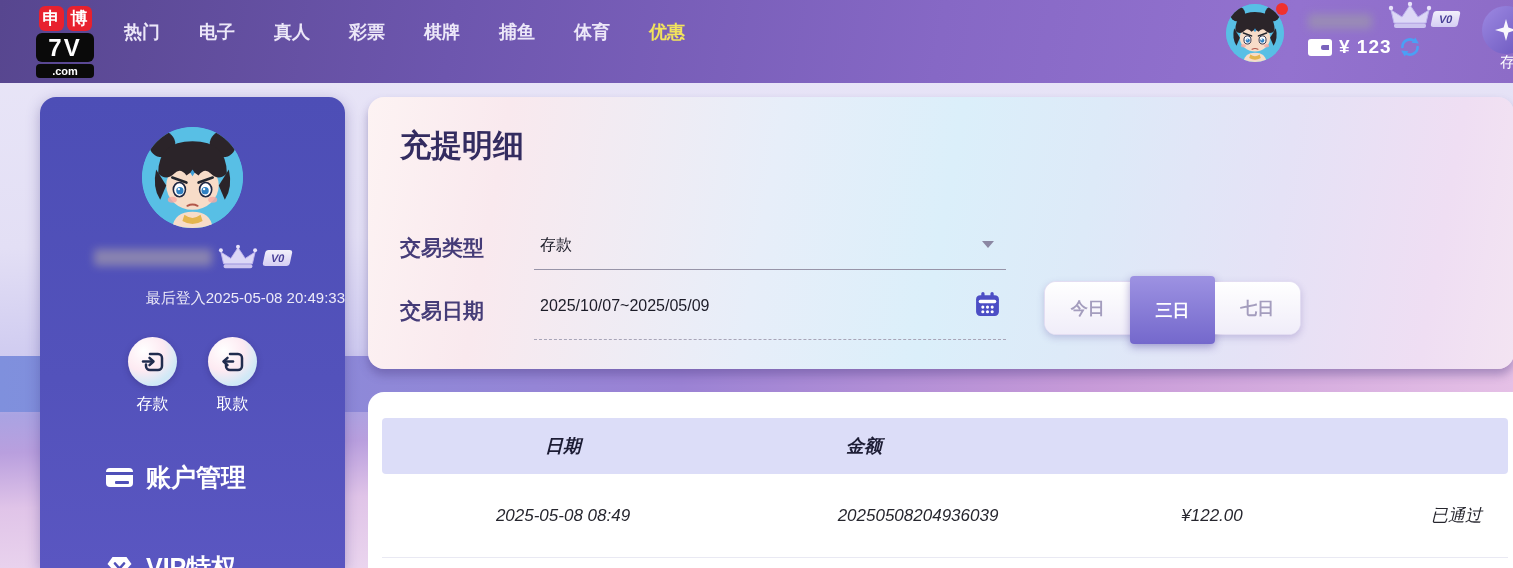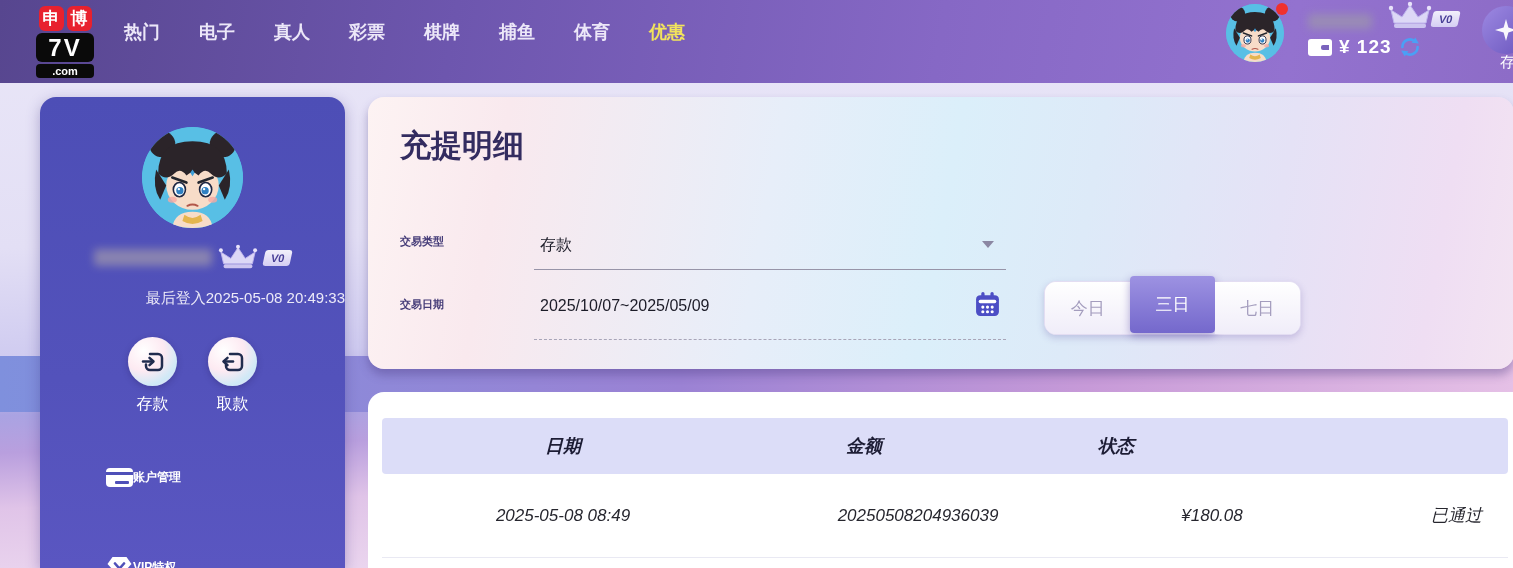--- a/index.html
+++ b/index.html
@@ -59,53 +59,53 @@
   .crown-side { width:40px; height:27px; }
   .last-login { position:absolute; left:0; top:192px; width:305px; text-align:right;
     color:#eceaf8; font-size:15px; }
   .action-circle { position:absolute; top:240px; width:49px; height:49px; border-radius:50%; cursor:pointer;
     background:radial-gradient(circle at 32% 28%,#ffffff 0%,#fdeaf2 42%,#cfe9f6 72%,#ecd9f3 100%);
     display:flex; align-items:center; justify-content:center; box-shadow:0 2px 6px rgba(40,30,90,.3); }
   .ac-deposit { left:88px; } .ac-withdraw { left:168px; }
   .action-label { position:absolute; top:297px; width:49px; text-align:center; color:#fff; font-size:16px; cursor:pointer; }
   .al-deposit { left:88px; } .al-withdraw { left:168px; }
   .menu-item { position:absolute; left:66px; width:220px; height:30px; display:flex; align-items:center;
-    color:#fff; font-size:12px; font-weight:bold; cursor:pointer; }
+    gap:13px; color:#fff; font-size:25px; font-weight:bold; cursor:pointer; }
   .mi-1 { top:365px; } .mi-2 { top:425px;margin-top:30px; }
   .card-ic { width:27px; height:19px; background:#fff; border-radius:4px; position:relative; flex:0 0 27px; }
   .card-ic::before { content:""; position:absolute; left:0; right:0; top:4px; height:3px; background:#4f50b8; }
   .card-ic::after { content:""; position:absolute; right:4px; bottom:3px; width:9px; height:2.5px;
     background:#4f50b8; border-radius:1px; box-shadow:-5px 0 0 #4f50b8; }
 
   
   .filter-panel { position:absolute; left:368px; top:97px; width:1146px; height:272px;
     border-radius:16px; box-shadow:0 6px 10px rgba(74,60,130,.4);
     background:linear-gradient(100deg,#fdf3f3 0%,#f9e9ee 12%,#e7eef9 35%,#dbeffa 50%,#ddeaf8 62%,#e5e2f6 78%,#efdef3 92%,#f3e4f2 100%); }
   .title-row { position:absolute; left:32px; top:28px; display:flex; align-items:baseline; gap:12px; }
   .page-title { font-size:31px; font-weight:bold; color:#332c60; }
   .page-subtitle { font-size:17px; color:#7668b4; }
-  .field-label { position:absolute; left:32px; font-size:11px; font-weight:bold; color:#453c78; }
+  .field-label { position:absolute; left:32px; font-size:21px; font-weight:bold; color:#453c78; }
   .fl-1 { top:137px; } .fl-2 { top:200px; }
   .field-value { position:absolute; left:172px; font-size:16px; color:#1c1c28; }
   .fv-1 { top:138px; } .fv-2 { top:200px; }
   .select-arrow { position:absolute; left:614px; top:144px; width:0; height:0; cursor:pointer;
     border-left:6px solid transparent; border-right:6px solid transparent; border-top:7px solid #8b87a3; }
   .underline-solid { position:absolute; left:166px; top:133px; width:472px; height:40px;
     border-bottom:1px solid #9794a8; cursor:pointer; }
   .underline-dash { position:absolute; left:166px; top:203px; width:472px; height:40px;
     border-bottom:1px dashed #a8a5b8; cursor:pointer; }
   .calendar-ic { position:absolute; left:606px; top:194px; width:27px; height:27px; cursor:pointer; }
   .range-group { position:absolute; left:676px; top:184px; width:257px; height:54px; display:flex;
     background:#f8f6fd; border:1px solid #e3ddf2; border-radius:12px;
     box-shadow:0 3px 7px rgba(90,75,160,.25); }
   .range-btn { width:86px; height:52px; display:flex; align-items:center; justify-content:center;
-    font-size:17px; color:#a49dbe; cursor:pointer; background:linear-gradient(180deg,#ffffff,#f0edf9); }
+    font-size:17px; color:#a49dbe; cursor:pointer; background:linear-gradient(180deg,#ffffff,#f0edf9);font-weight:bold; }
   .range-btn:first-child { border-radius:11px 0 0 11px; }
   .range-btn:last-child { border-radius:0 11px 11px 0; }
-  .range-btn.active { width:85px; height:57px; margin-top:-6px; border-radius:4px; color:#fff; font-weight:normal;
+  .range-btn.active { width:85px; height:68px; margin-top:-6px; border-radius:4px; color:#fff; font-weight:bold;
     background:linear-gradient(180deg,#9d92e2,#7468cc); box-shadow:0 3px 8px rgba(80,65,160,.45); }
 
   
   .table-panel { position:absolute; left:368px; top:392px; width:1328px; height:176px;
     background:#ffffff; border-radius:16px 0 0 0;font-style:italic; }
   .rtable { position:absolute; left:14px; top:26px; width:1126px; }
   .thead { display:flex; height:56px; background:#dcddf8; border-radius:4px; align-items:center; }
   .trow { display:flex; height:84px; align-items:center; border-bottom:1px solid #e9e9f3; }
   .c1 { width:362px; } .c2 { width:348px; } .c3 { width:240px; } .c4 { width:176px; }
   .cell { text-align:center; font-size:17px; color:#26262e; }
@@ -299,22 +299,21 @@
     <div class="range-btn active">三日</div>
     <div class="range-btn">七日</div>
   </div>
 </div>
 
 <div class="table-panel">
   <div class="rtable">
     <div class="thead">
       <div class="cell c1">日期</div>
       <div class="cell c3">金额</div>
-      <div class="cell c4">状态</div>
     </div>
     <div class="trow">
       <div class="cell c1">2025-05-08 08:49</div>
       <div class="cell c2">20250508204936039</div>
-      <div class="cell c3">¥180.08</div>
+      <div class="cell c3">¥122.00</div>
       <div class="cell c4">已通过</div>
     </div>
   </div>
 </div>
 
 </body></html>

